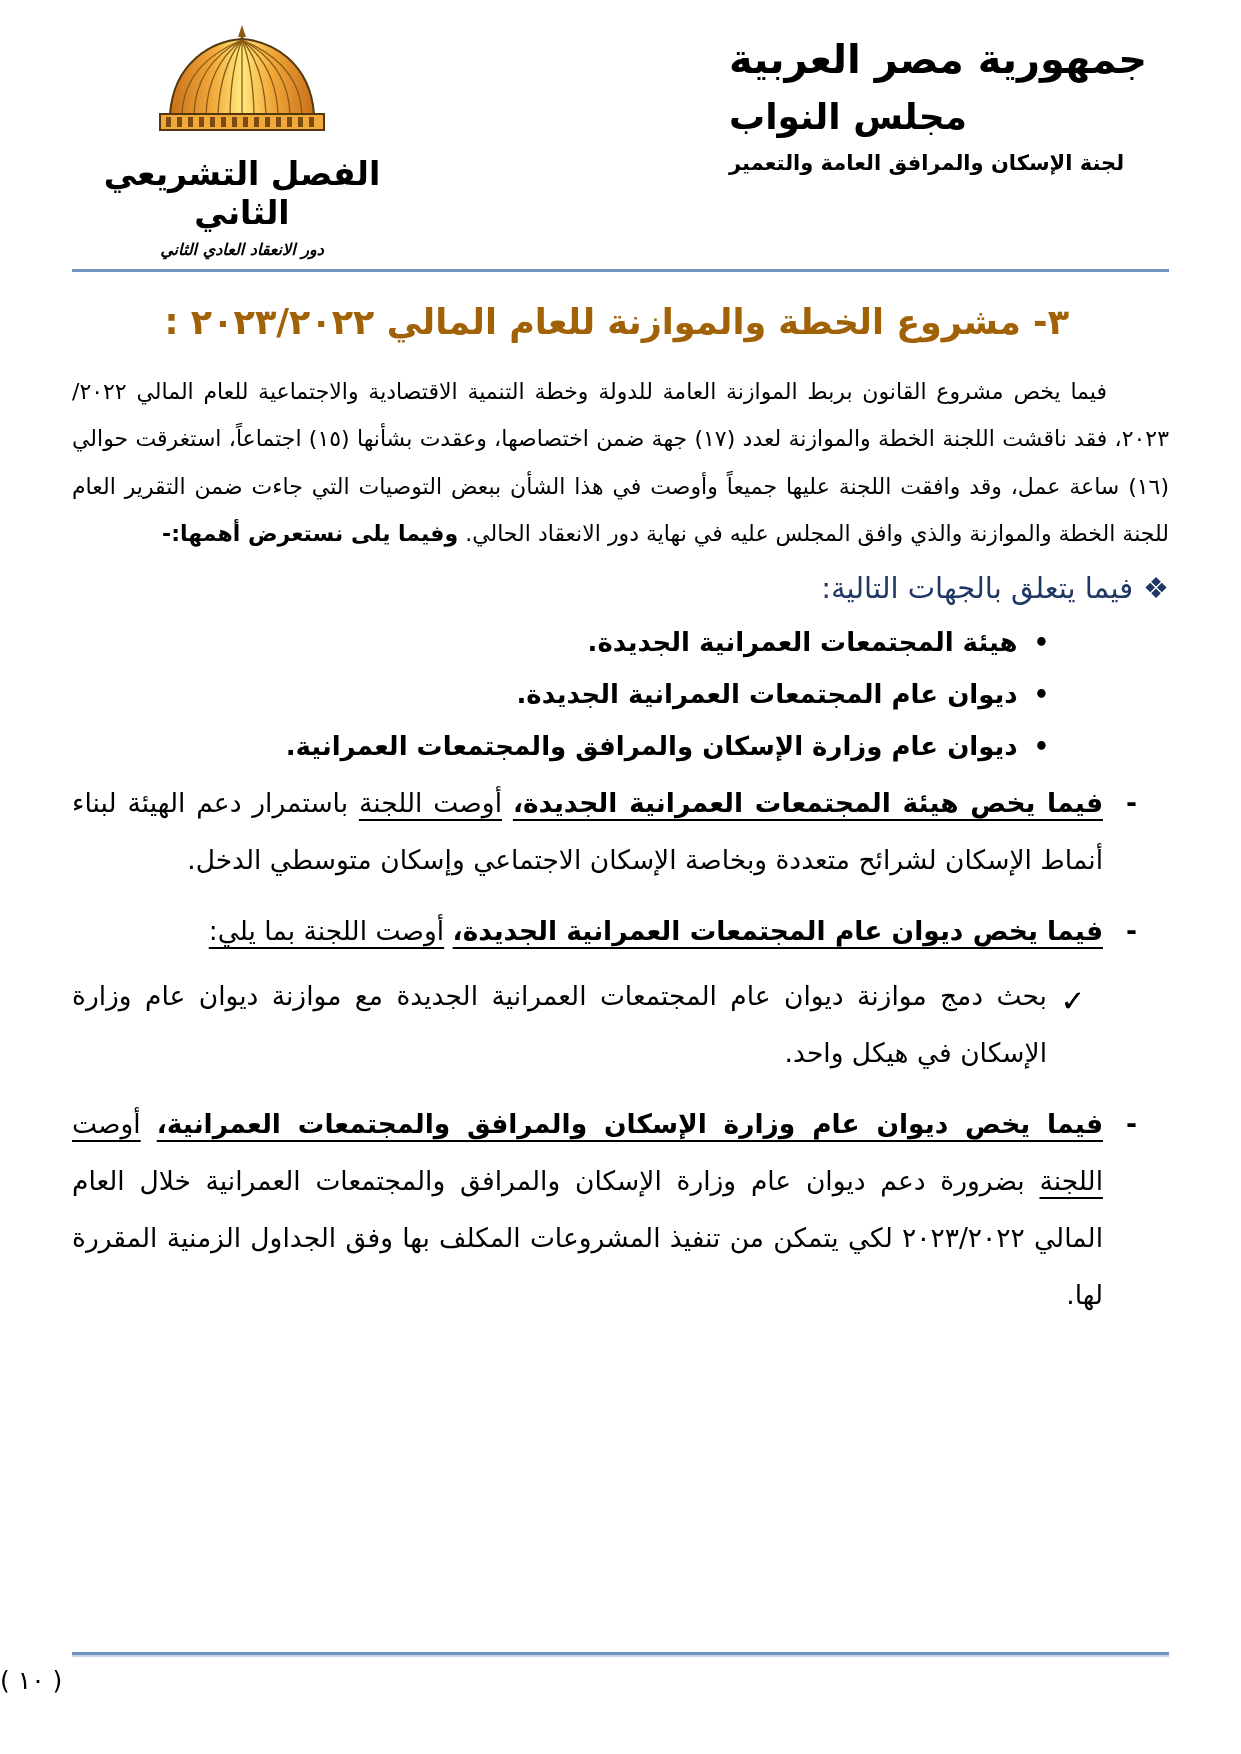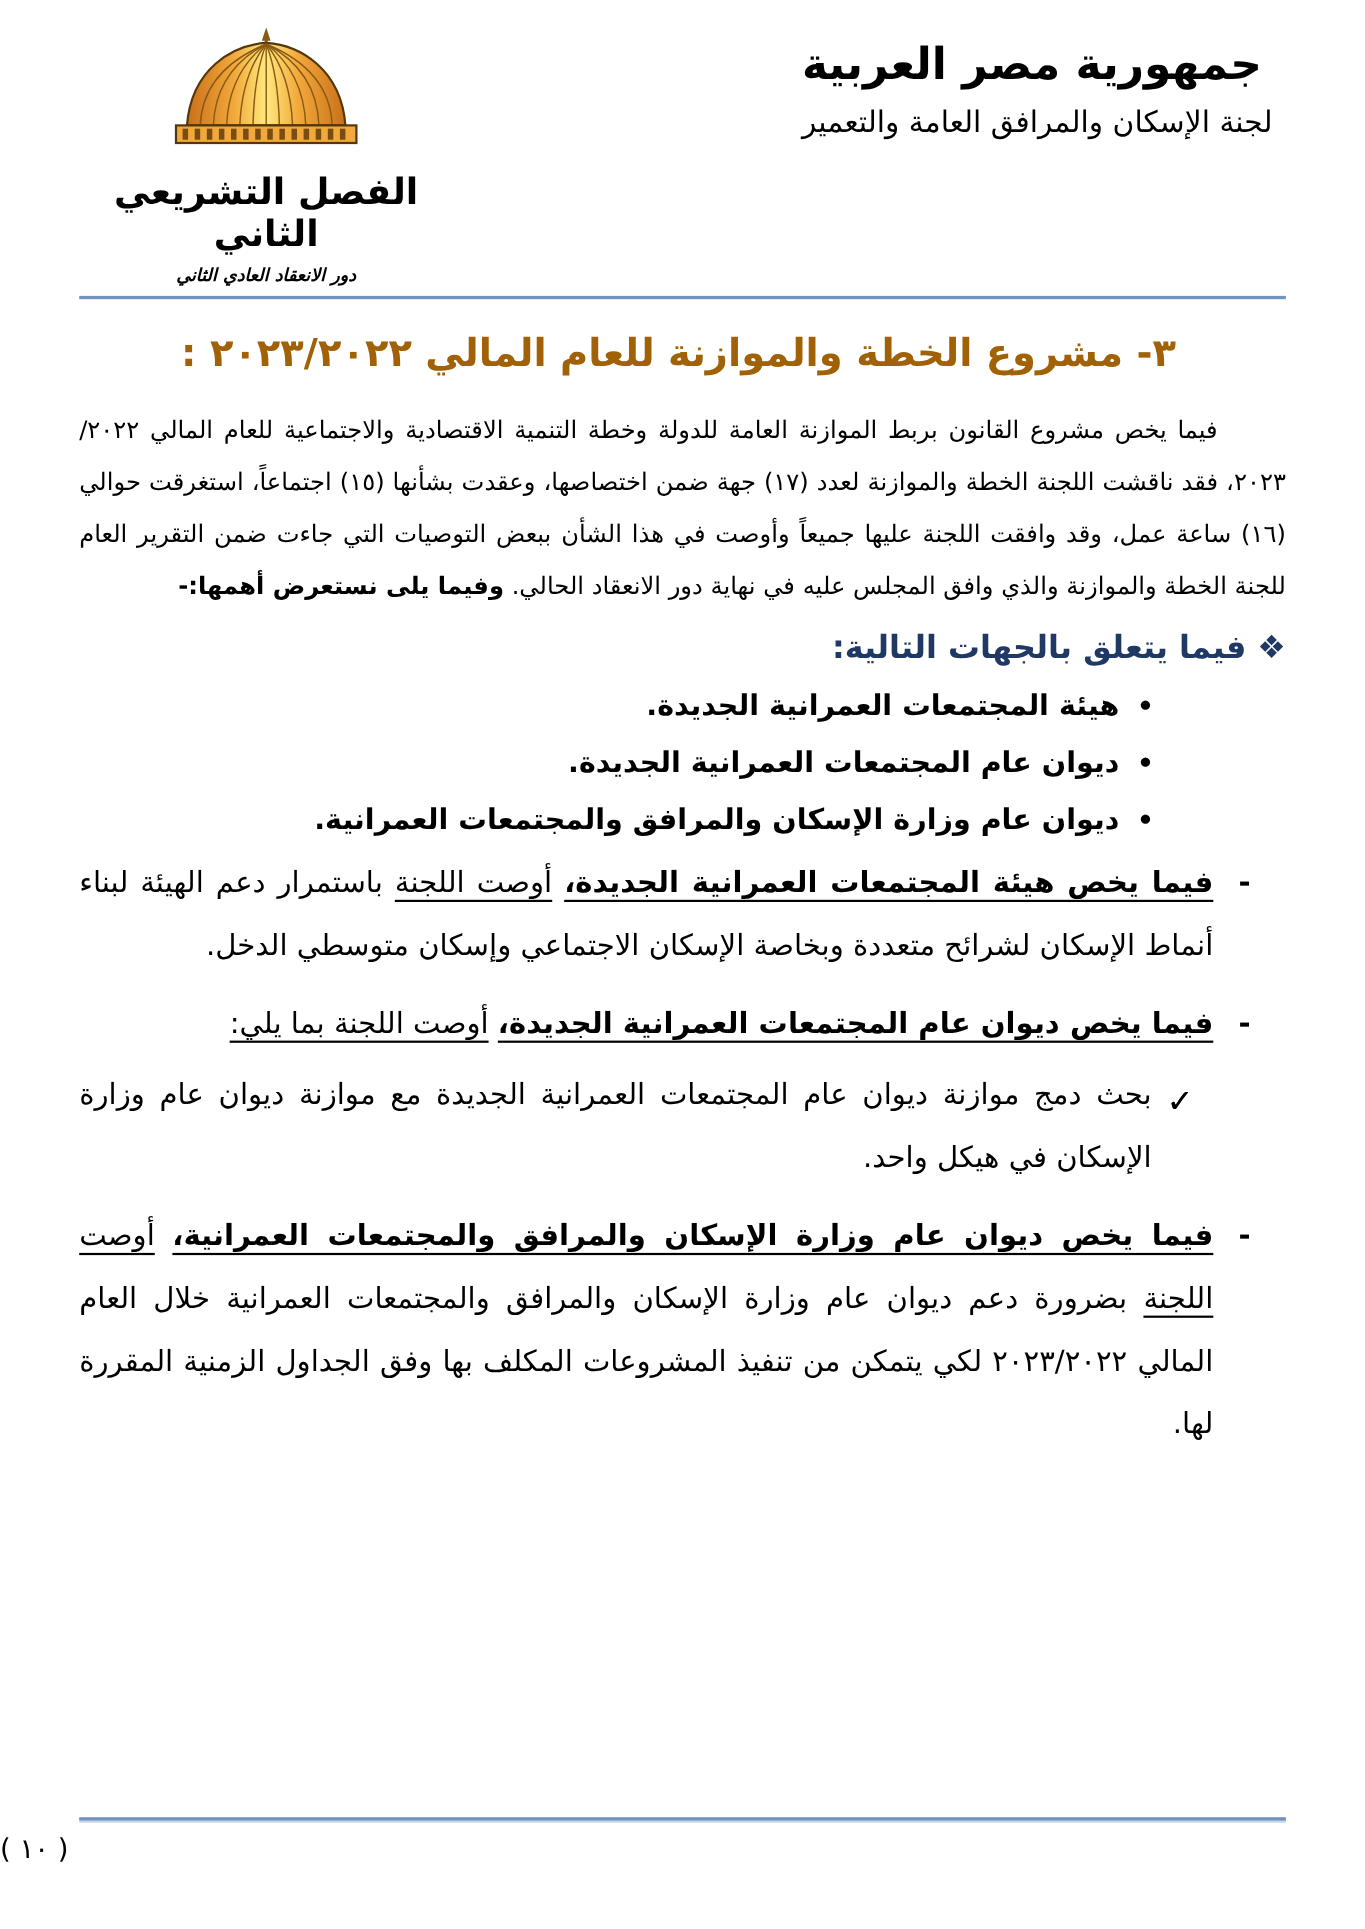--- a/index.html
+++ b/index.html
@@ -15,35 +15,35 @@
     border-bottom:3px solid #7193bf;
     display:flex; justify-content:space-between; direction:ltr;
   }
   .hdr-left  { width:340px; text-align:center; direction:rtl; }
   .hdr-left .dome-wrap { width:220px; margin:0 auto; }
   .hdr-left-l1 { font-size:33px; font-weight:bold; margin-top:14px; }
   .hdr-left-l2 { font-size:16px; font-weight:bold; margin-top:8px;font-style:italic; }
   .hdr-right { width:440px; text-align:left; direction:rtl; padding-top:12px; }
   .hdr-right-l1 { font-size:40px; font-weight:bold; }
   .hdr-right-l2 { font-size:36px; font-weight:bold; margin-top:14px; }
-  .hdr-right-l3 { font-size:27px; font-weight:normal; margin-top:14px; }
+  .hdr-right-l3 { font-size:21px; font-weight:bold; margin-top:14px; }
   
   .doc-title {
     margin:30px 172px 0 72px; direction:rtl; text-align:right;
     font-size:35px; font-weight:bold; color:#a16207;
   }
   
   .intro {
     margin:26px 72px 0; direction:rtl; text-align:justify;
     font-size:22px; line-height:2.15; text-indent:62px;
   }
   .intro .bold-tail { font-weight:bold; }
   .sec-head {
     margin:14px 72px 0; direction:rtl; text-align:right;
-    font-size:29px; font-weight:bold; color:#1f3864;
+    font-size:29px; font-weight:normal; color:#1f3864;
   }
   .sec-head .diamond { margin-left:10px; }
   .entities { margin:16px 72px 0; direction:rtl; }
   .entity {
     display:flex; gap:16px; align-items:baseline; direction:rtl;
     padding-right:120px; font-size:26px; font-weight:bold; margin-top:22px;
   }
   .entity .dot { font-size:24px; }
   .rec {
     position:relative; margin:14px 72px 0; padding-right:66px;
@@ -126,20 +126,21 @@
               <rect x="177" y="93" width="5" height="10"></rect>
           </g>
         </svg>
       </div>
       <div class="hdr-left-l1">الفصل التشريعي الثاني</div>
       <div class="hdr-left-l2">دور الانعقاد العادي الثاني</div>
     </div>
 
     <div class="hdr-right">
       <div class="hdr-right-l1">جمهورية مصر العربية</div>
+      <div class="hdr-right-l2">مجلس النواب</div>
       <div class="hdr-right-l3">لجنة الإسكان والمرافق العامة والتعمير</div>
     </div>
   </div>
 
   <div class="doc-title">٣- مشروع الخطة والموازنة للعام المالي ٢٠٢٣/٢٠٢٢ :</div>
 
   <p class="intro"><span>فيما يخص مشروع القانون بربط الموازنة العامة للدولة وخطة التنمية الاقتصادية والاجتماعية للعام المالي ٢٠٢٢/ ٢٠٢٣، فقد ناقشت اللجنة الخطة والموازنة لعدد (١٧) جهة ضمن اختصاصها، وعقدت بشأنها (١٥) اجتماعاً، استغرقت حوالي (١٦) ساعة عمل، وقد وافقت اللجنة عليها جميعاً وأوصت في هذا الشأن ببعض التوصيات التي جاءت ضمن التقرير العام للجنة الخطة والموازنة والذي وافق المجلس عليه في نهاية دور الانعقاد الحالي. </span><span class="bold-tail">وفيما يلى نستعرض أهمها:-</span></p>
 
   <div class="sec-head">
     <span class="diamond">❖</span><span>فيما يتعلق بالجهات التالية:</span>

